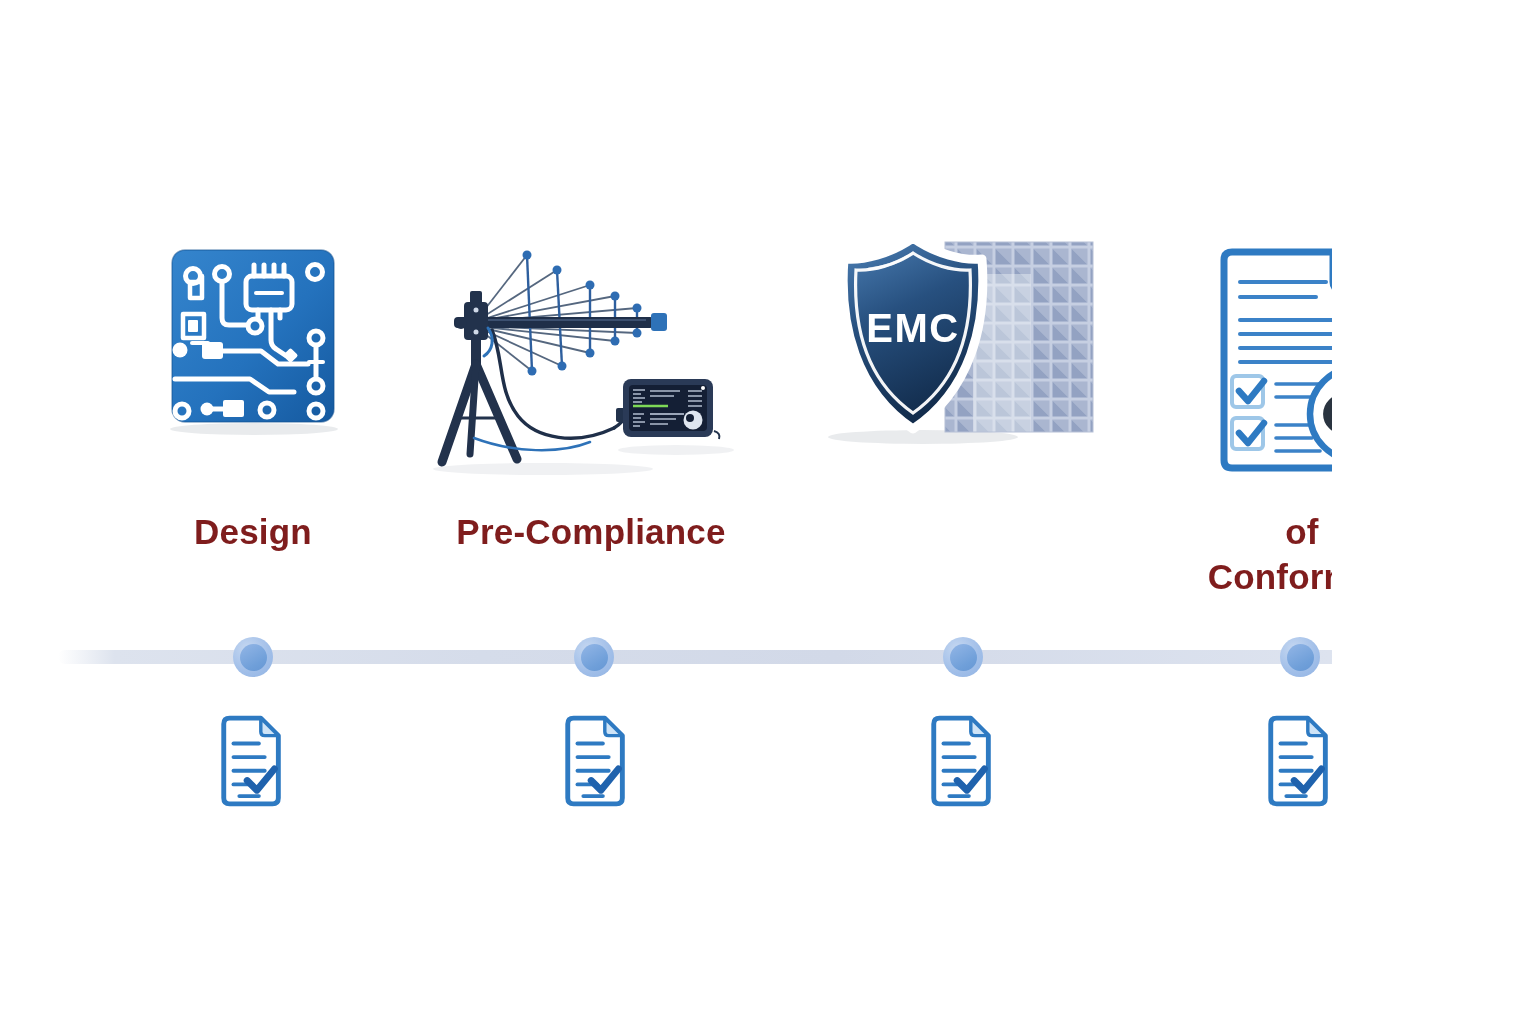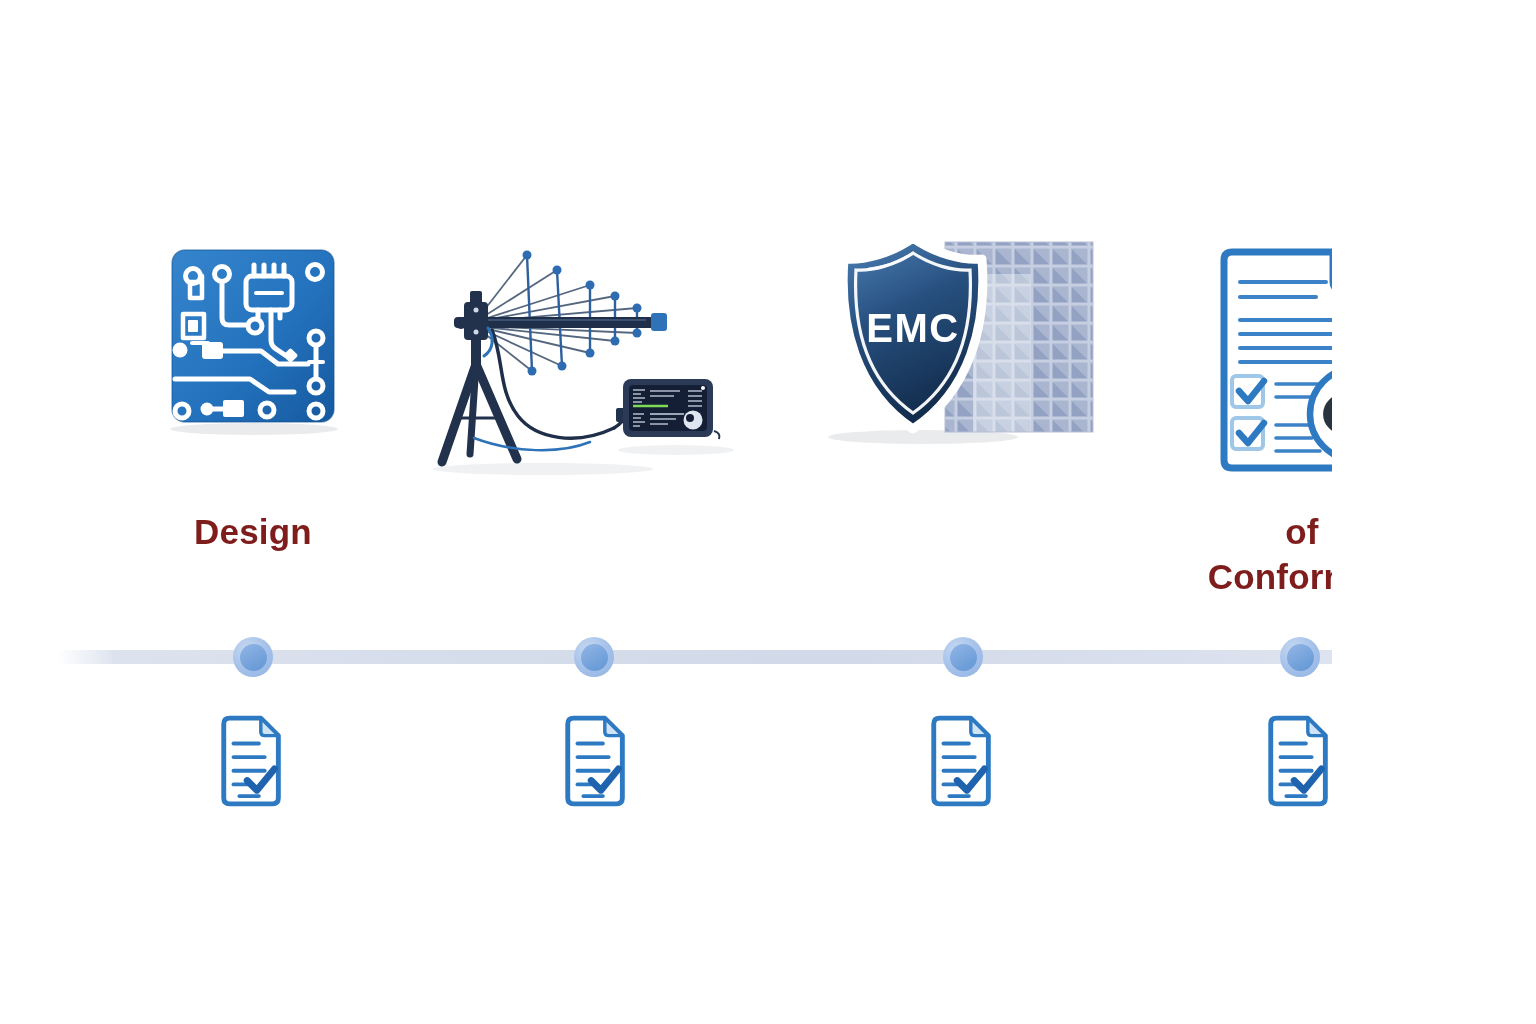--- a/index.html
+++ b/index.html
@@ -272,20 +272,21 @@
         <g stroke="#2a3440" stroke-width="9" fill="none" stroke-linecap="round">
           <path d="M158,161 A15.5,15.5 0 1 0 158,183"></path>
           <path d="M197,161 A15.5,15.5 0 1 0 197,183"></path>
           <path d="M173,172 H190"></path>
         </g>
       </g>
     </svg>
   </div>
 
   <div class="stage-label" style="left:253px;">Design</div>
+  <div class="stage-label" style="left:591px;">Pre-Compliance</div>
   <div class="stage-label two-line" style="left:1302px;">
     <div>of Conformity</div>
   </div>
 
   <div class="timeline-bar"></div>
   <div class="timeline-dot" style="left:253px;"></div>
   <div class="timeline-dot" style="left:594px;"></div>
   <div class="timeline-dot" style="left:963px;"></div>
   <div class="timeline-dot" style="left:1300px;"></div>
 

